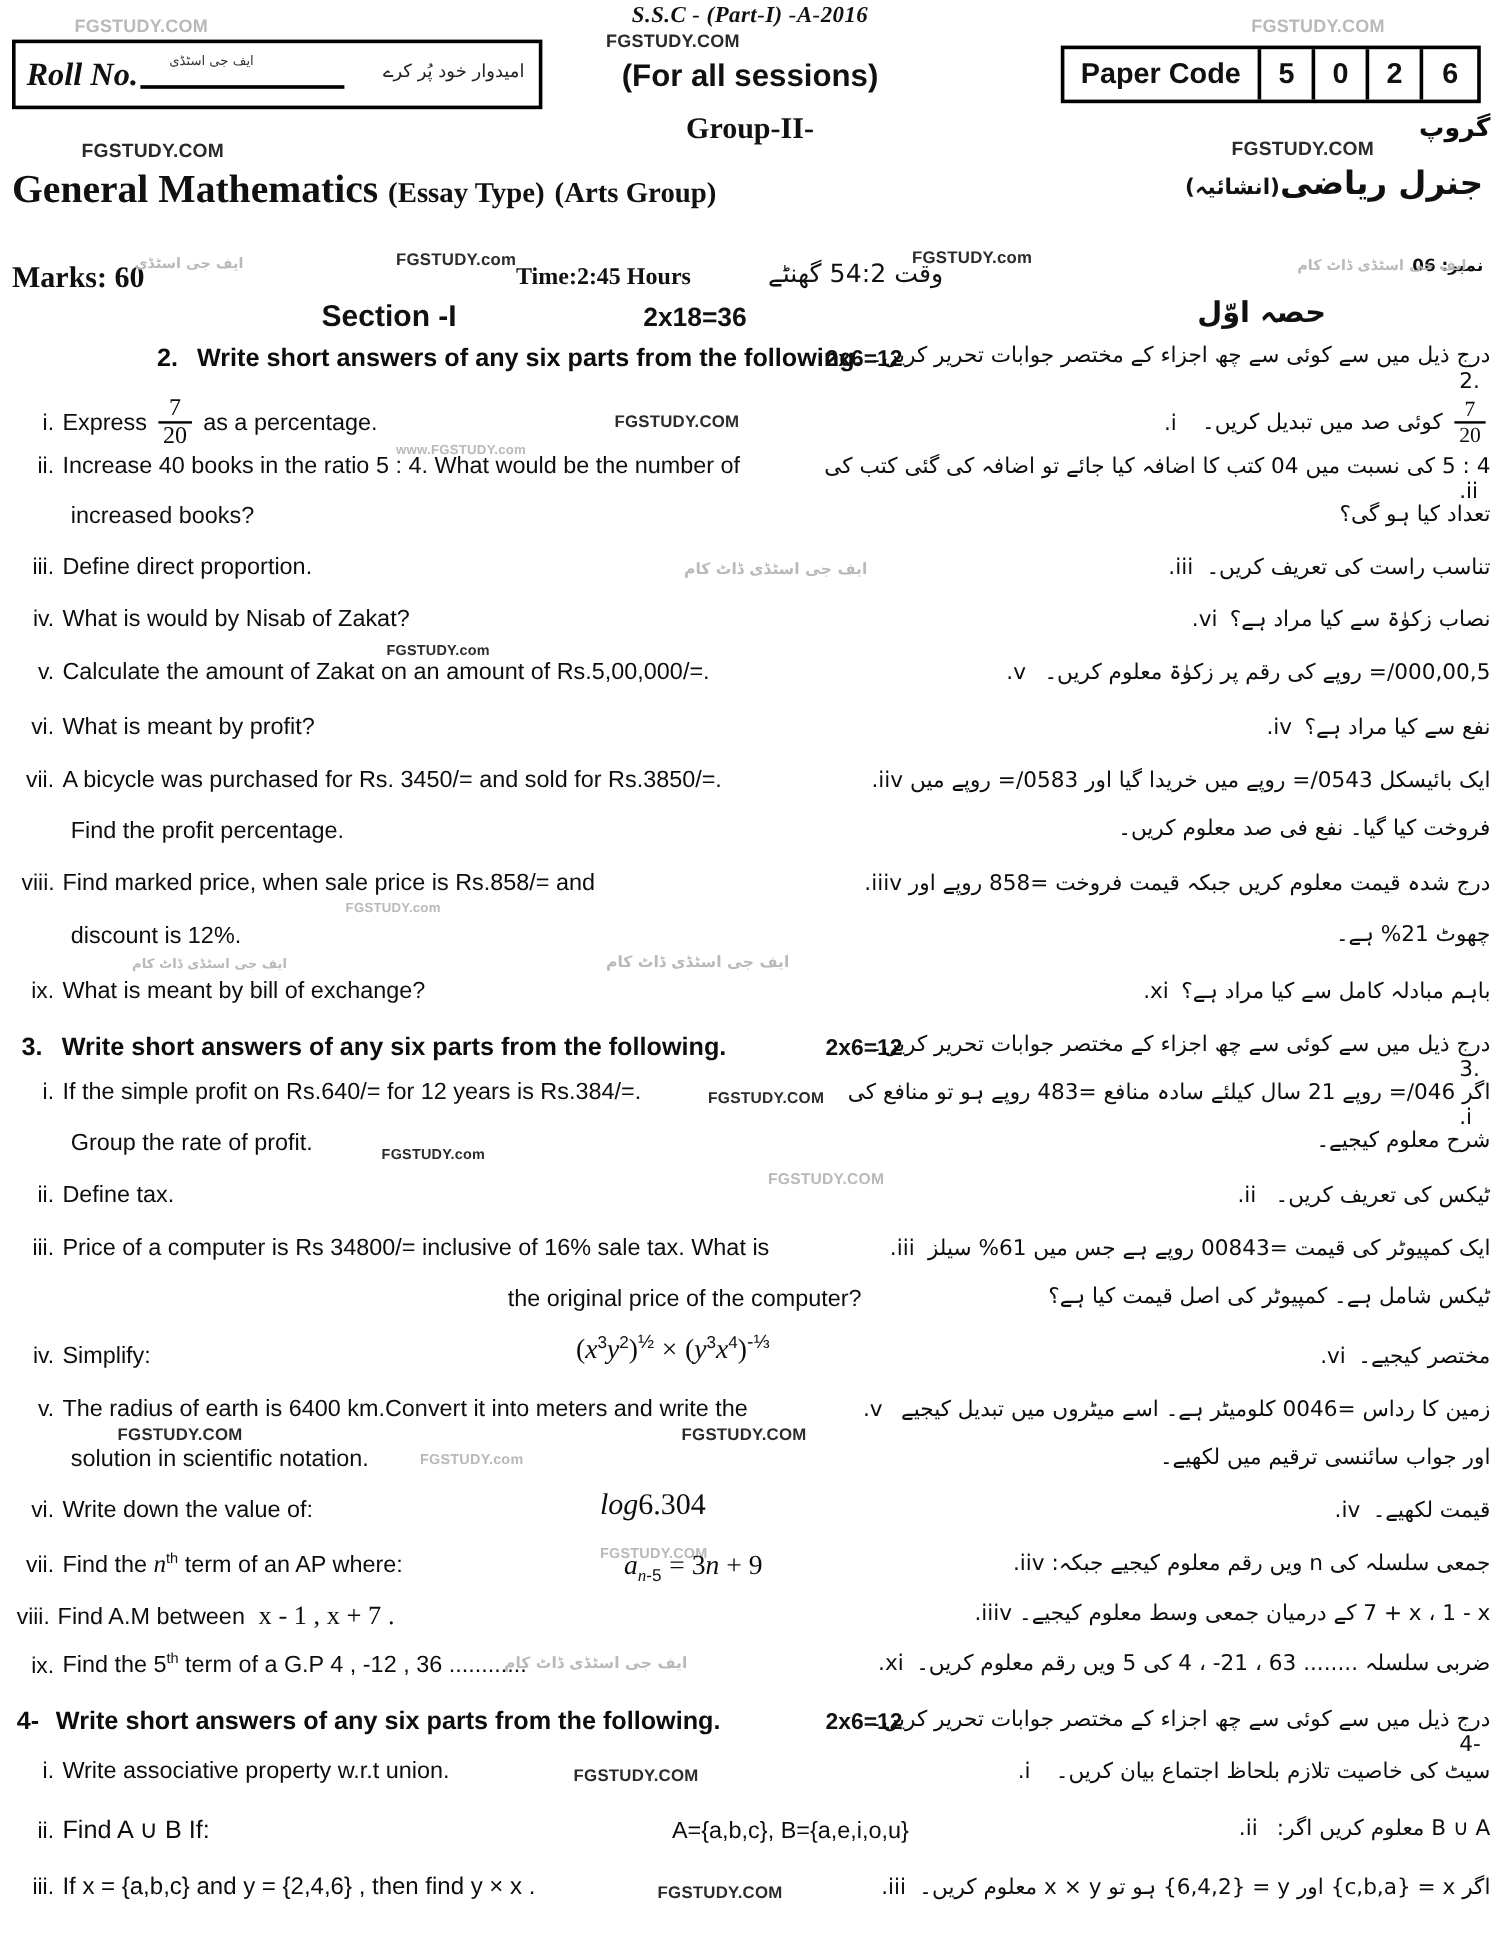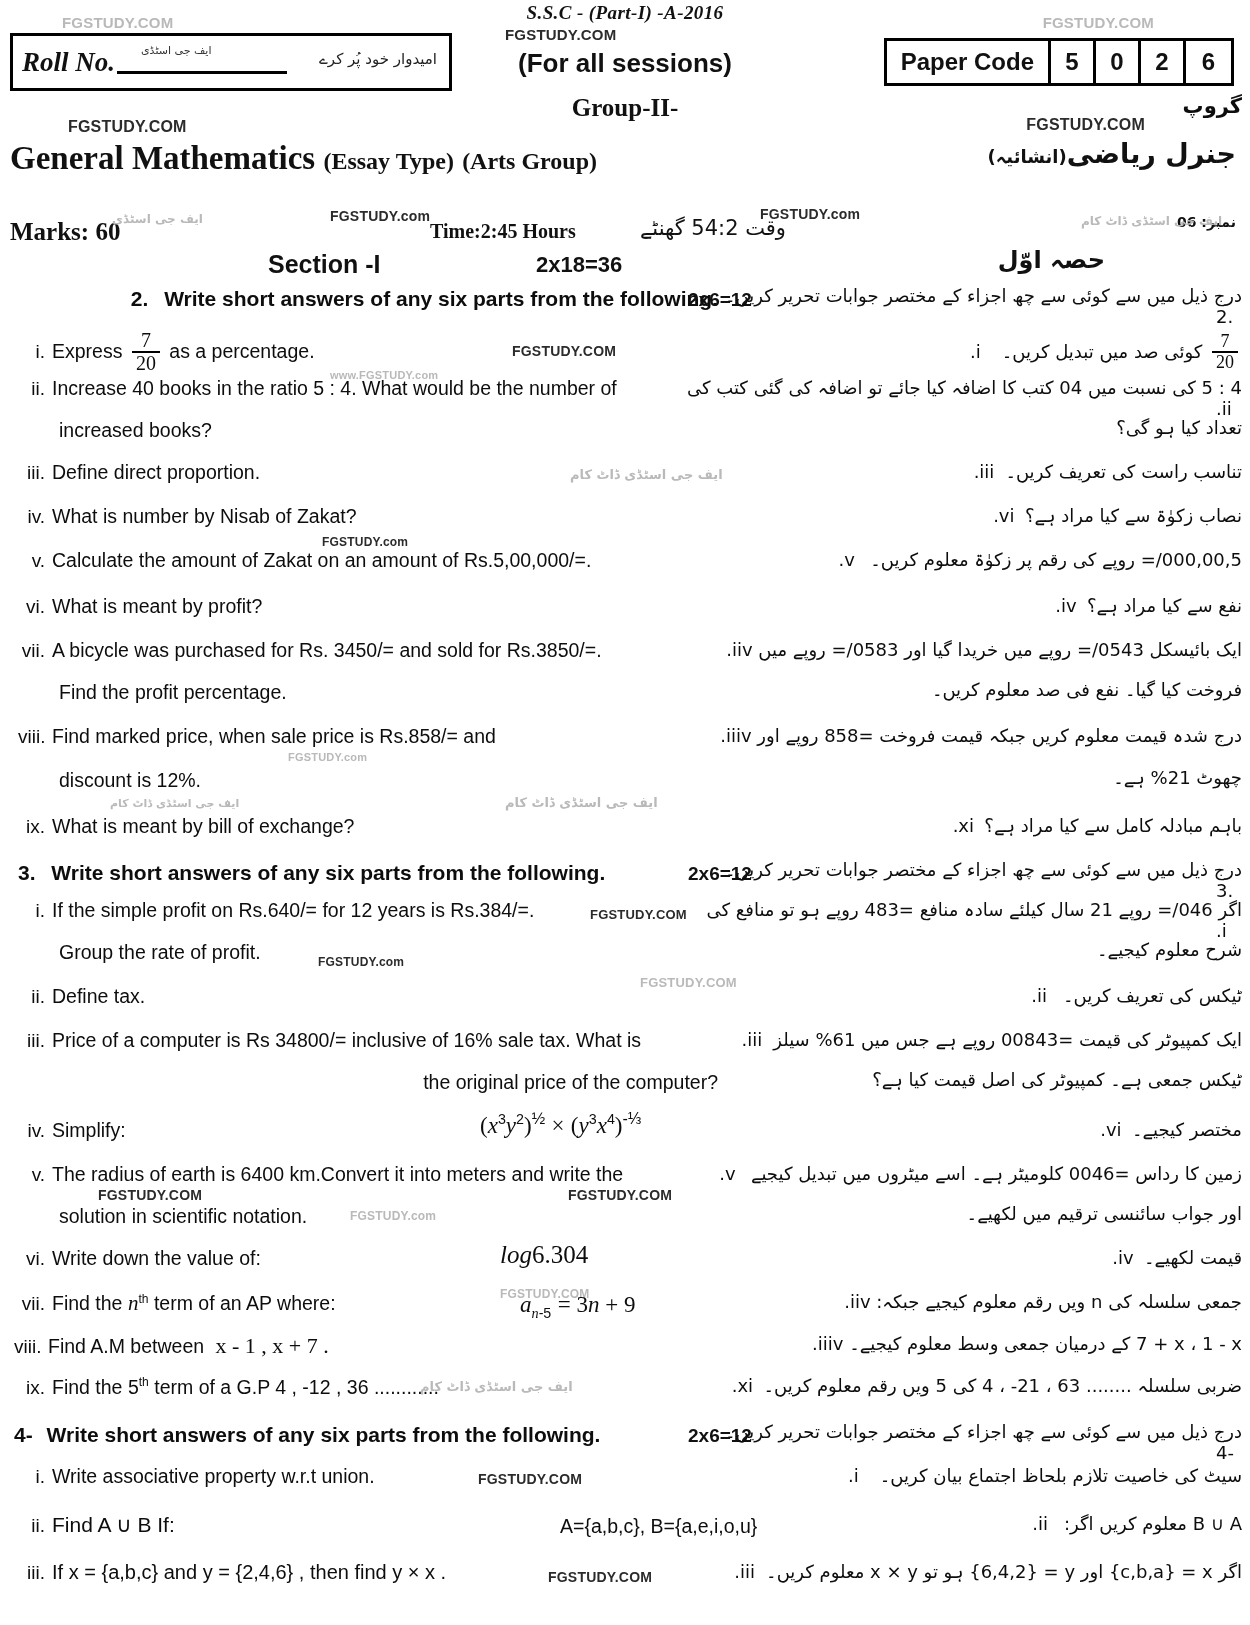--- a/index.html
+++ b/index.html
@@ -323,21 +323,21 @@
       </div>
       <div class="wm urdu" style="left:570px; top:8px; font-size:13px;">ایف جی اسٹڈی ڈاٹ کام</div>
       <div class="ur" style="top:2px;">
         <span class="urdu">تناسب راست کی تعریف کریں۔</span>
         <span class="rn-ur urdu">iii.</span>
       </div>
     </div>
 
     <div class="qrow" style="height:44px;">
       <div class="en" style="left:18px; top:2px;">
-        <span class="rn">iv.</span><span>What is number by Nisab of Zakat?</span>
+        <span class="rn">iv.</span><span>What is would by Nisab of Zakat?</span>
       </div>
       <div class="ur" style="top:2px;">
         <span class="urdu">نصاب زکوٰۃ سے کیا مراد ہے؟</span>
         <span class="rn-ur urdu">iv.</span>
       </div>
     </div>
 
     <div class="qrow" style="height:46px;">
       <div class="en" style="left:18px; top:2px;">
         <span class="rn">v.</span><span>Calculate the amount of Zakat on an amount of Rs.5,00,000/=.</span>
@@ -450,21 +450,21 @@
         <span class="rn">iii.</span><span>Price of a computer is Rs 34800/= inclusive of 16% sale tax. What is</span>
       </div>
       <div class="en" style="left:18px; top:44px;text-align:right;">
         <span class="cont">the original price of the computer?</span>
       </div>
       <div class="ur" style="top:2px;">
         <span class="urdu">ایک کمپیوٹر کی قیمت =34800 روپے ہے جس میں 16% سیلز</span>
         <span class="rn-ur urdu">iii.</span>
       </div>
       <div class="ur" style="top:42px;">
-        <span class="urdu">ٹیکس جمعی ہے۔ کمپیوٹر کی اصل قیمت کیا ہے؟</span>
+        <span class="urdu">ٹیکس شامل ہے۔ کمپیوٹر کی اصل قیمت کیا ہے؟</span>
       </div>
     </div>
 
     <div class="qrow" style="height:48px;">
       <div class="en" style="left:18px; top:6px;">
         <span class="rn">iv.</span><span>Simplify:</span>
       </div>
       <div class="en" style="left:480px; top:-4px; font-size:23px;">
         <span class="mathr" aria-hidden="true">(</span><span class="mathi">x</span><sup class="sm">3</sup><span class="mathi">y</span><sup class="sm">2</sup><span class="mathr">)</span><sup class="sfrac">½</sup>
         <span class="mathr">×</span>

